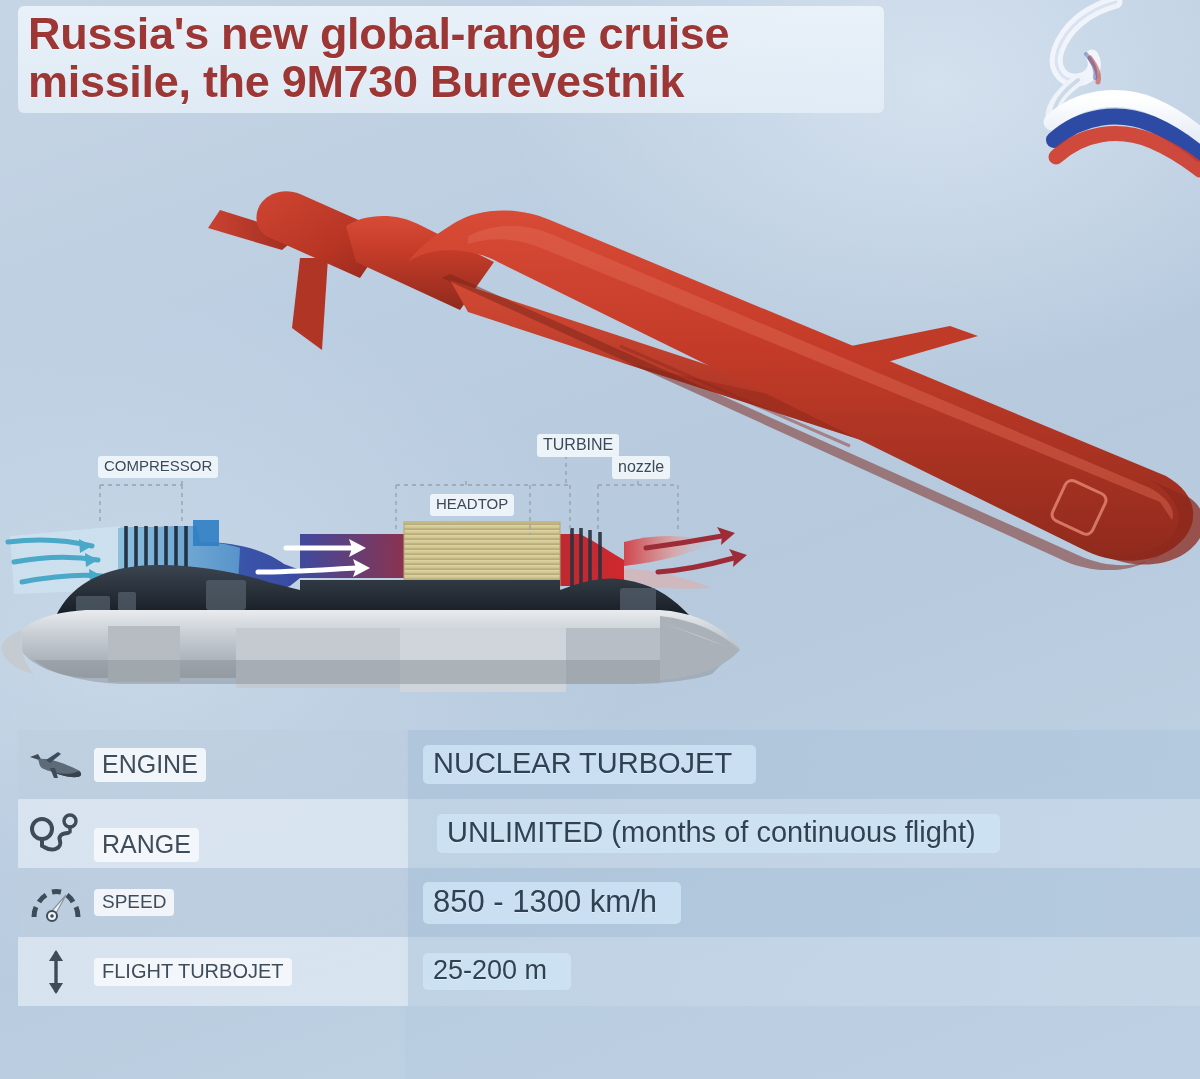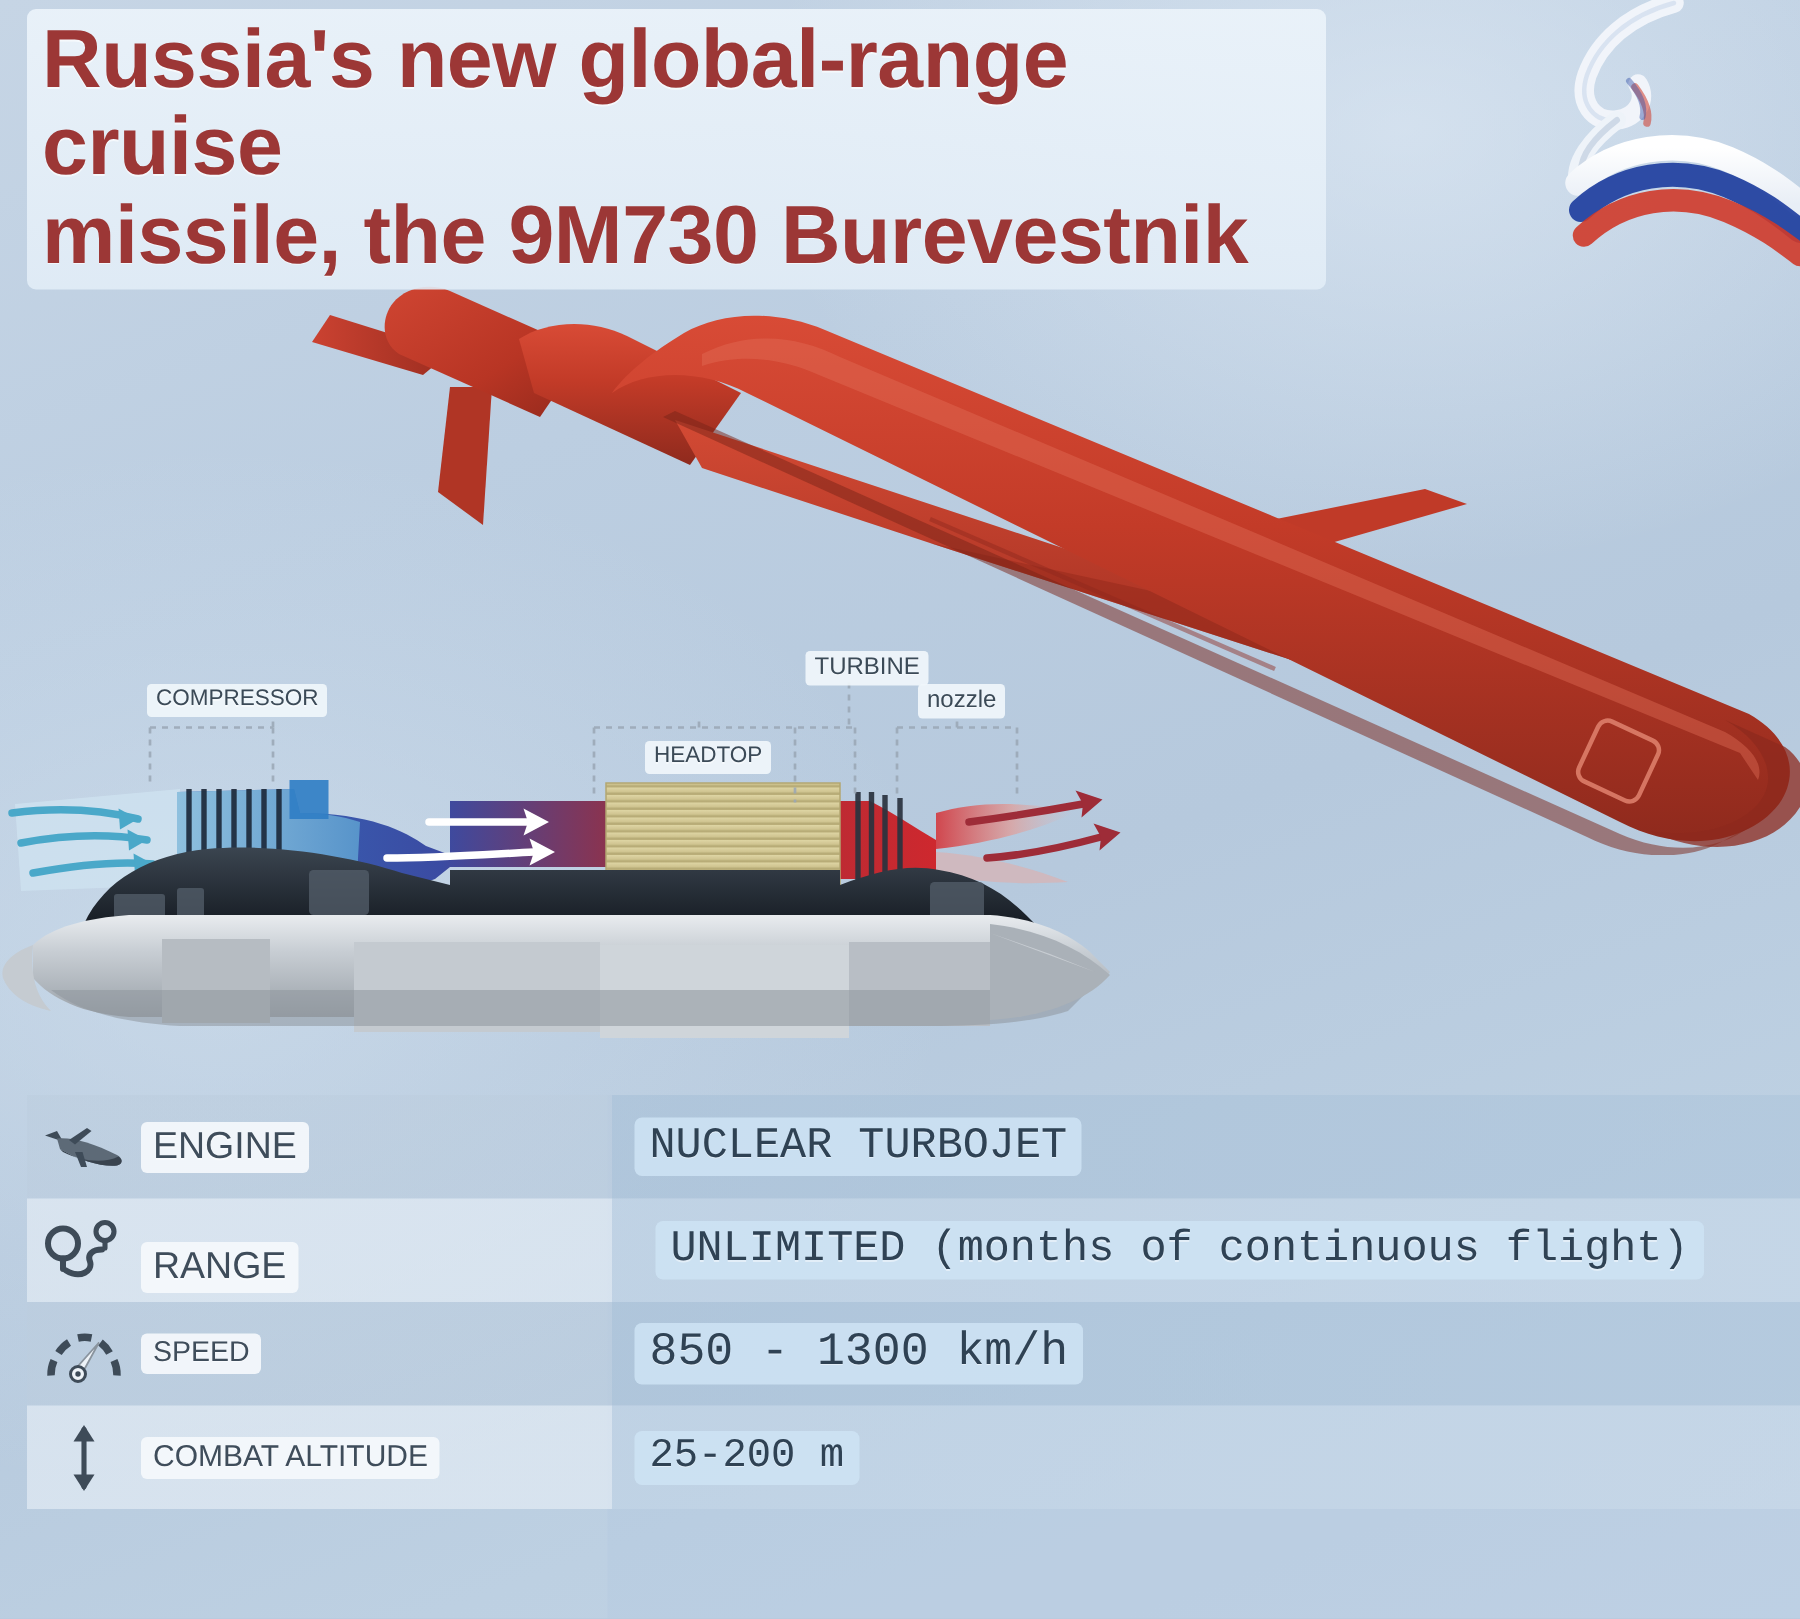--- a/index.html
+++ b/index.html
@@ -19,21 +19,21 @@
       radial-gradient(620px 420px at 78% 8%, rgba(231,240,249,.55), rgba(231,240,249,0) 70%),
       radial-gradient(700px 500px at 12% 60%, rgba(214,228,241,.5), rgba(214,228,241,0) 70%);}
 
   
   #title{
     position:absolute;left:18px;top:6px;width:846px;
     padding:4px 10px 8px 10px;
     background:linear-gradient(180deg,rgba(235,243,250,.93),rgba(226,237,247,.90));
     border-radius:6px;
     color:#9c3736;
-    font-size:55px;line-height:1.06;font-weight:700;
+    font-size:45px;line-height:1.06;font-weight:700;
     letter-spacing:-.3px;
     text-shadow:0 1px 0 rgba(255,255,255,.6);
     white-space:pre-line;
   }
 
   
   #flag{position:absolute;left:966px;top:0px;width:234px;height:190px;}
 
   
   #missile{position:absolute;left:150px;top:150px;width:1060px;height:420px;}
@@ -79,24 +79,23 @@
     color:#3f4d5b;border-radius:4px;
     padding:2px 8px 3px 8px;
     text-shadow:0 1px 0 rgba(255,255,255,.5);
     white-space:nowrap;
   }
   .row .val{position:absolute;left:405px;display:flex;align-items:center;height:69px;}
   .vchip{
     display:inline-block;
     background:rgba(205,226,244,.88);
     color:#2f4254;border-radius:5px;
-    padding:2px 10px 4px 10px;
+    padding:2px 24px 4px 10px;
     white-space:nowrap;
     text-shadow:0 1px 0 rgba(255,255,255,.45);
-    font-family:Liberation Mono, monospace;
   }
   
   .r0 .chip{font-size:25px;} .r0 .vchip{font-size:29px;}
   .r1 .chip{font-size:25px;margin-top:23px;} .r1 .vchip{font-size:29px;margin-left:14px;}
   .r2 .chip{font-size:19px;} .r2 .vchip{font-size:31px;}
   .r3 .chip{font-size:20px;} .r3 .vchip{font-size:27px;}
   .r4 .chip{font-size:19px;} .r4 .vchip{font-size:28px;}
 
   
   #valband{position:absolute;left:405px;top:730px;width:795px;height:349px;
@@ -431,21 +430,21 @@
 
     <div class="row odd r3">
       <div class="ico">
         <svg width="34" height="50" viewBox="0 0 34 50">
           <path d="M17,6 L17,44" stroke="#3e4b58" stroke-width="3.4" stroke-linecap="round"></path>
           <path d="M17,3 L10,14 L24,14 Z" fill="#3e4b58"></path>
           <path d="M17,47 L10,36 L24,36 Z" fill="#3e4b58"></path>
         </svg>
       </div>
       <div class="lab">
-        <span class="chip">COMBAT ALTITUDE</span>
+        <span class="chip">FLIGHT TURBOJET</span>
       </div>
       <div class="val">
         <span class="vchip">25-200 m</span>
       </div>
     </div>
 
 
   </div>
 </div>
 

